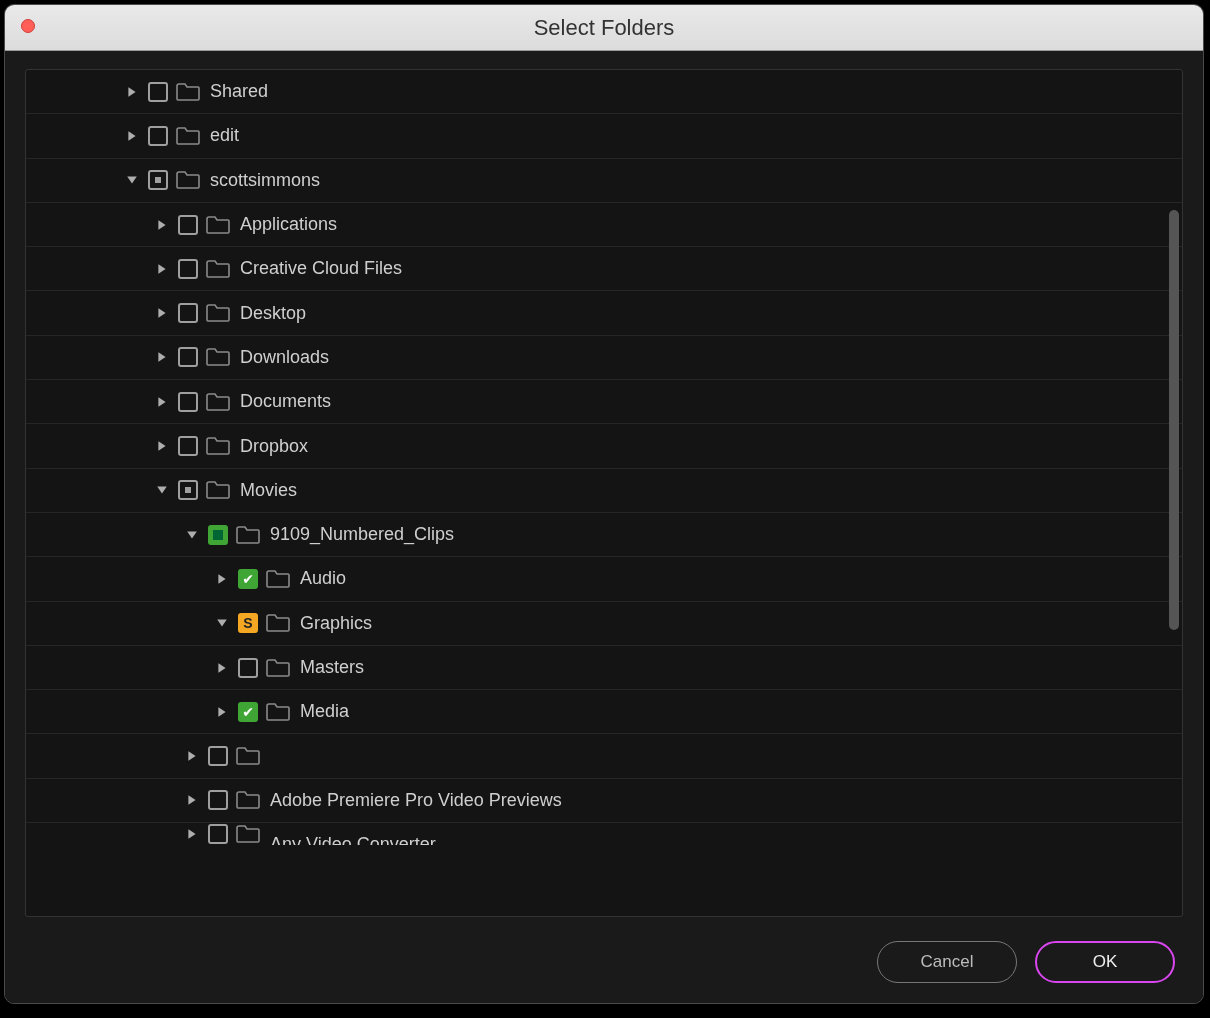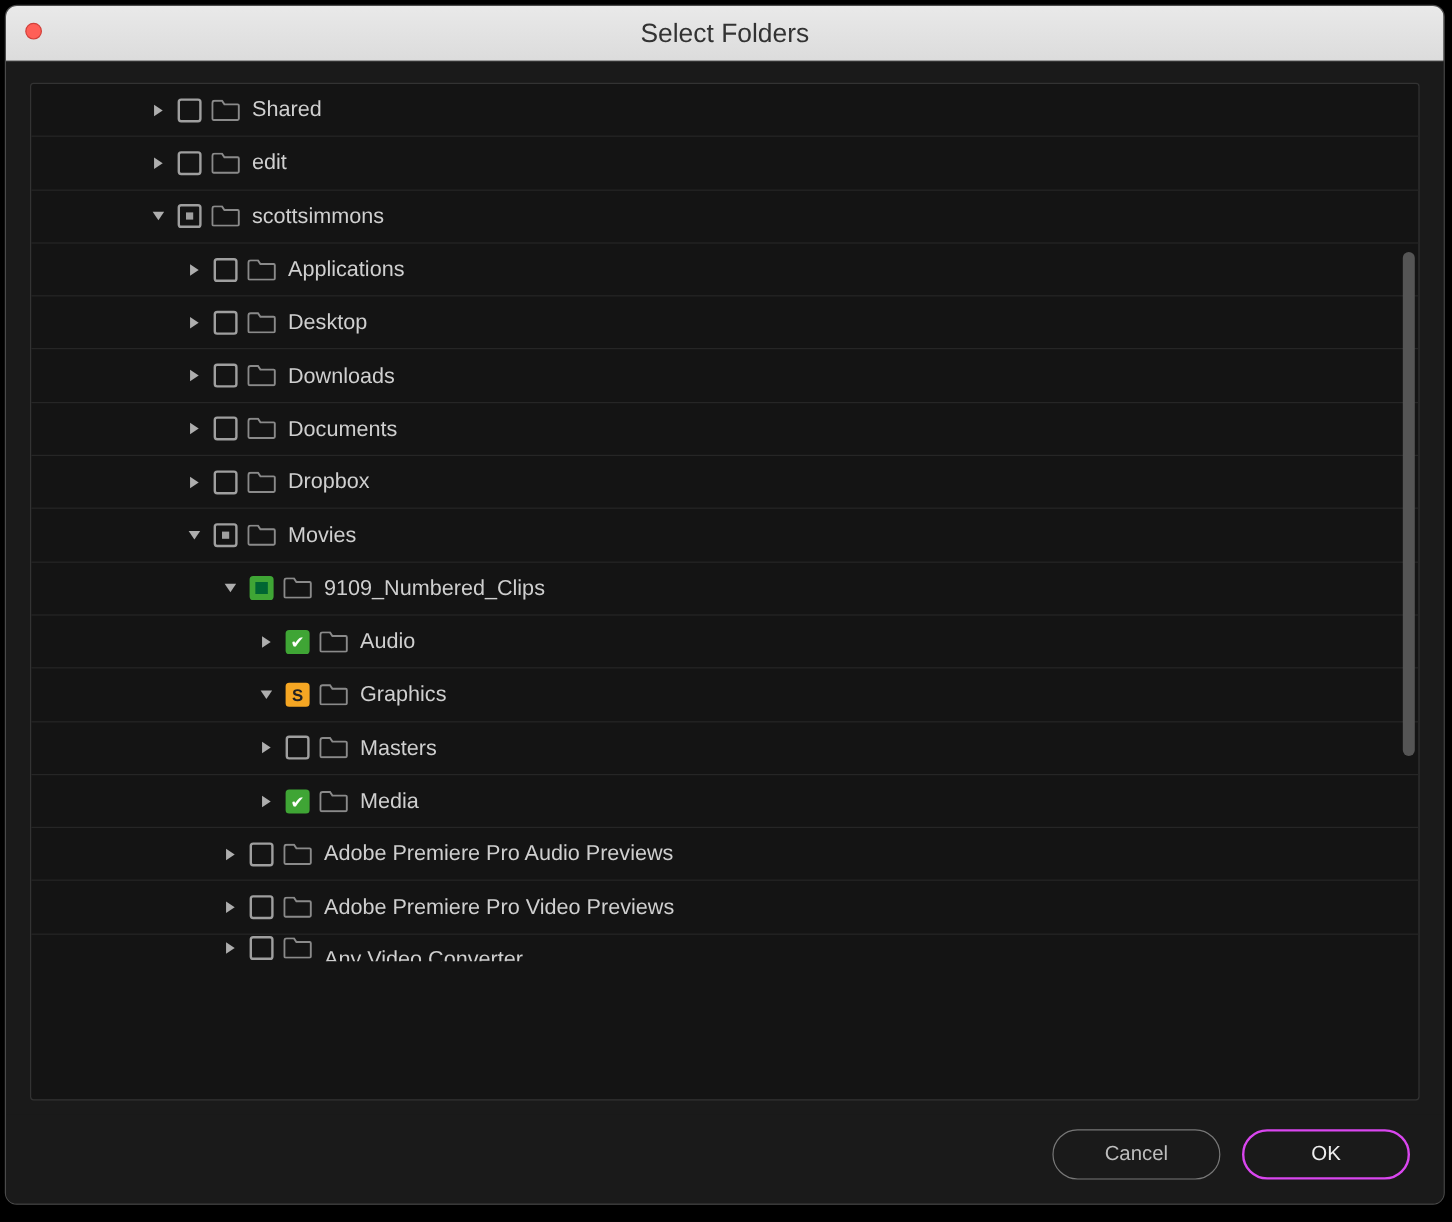--- a/index.html
+++ b/index.html
@@ -110,20 +110,34 @@
               <svg viewBox="0 0 10 10">
                 <path d="M2 1 L8 5 L2 9 Z" fill="#aeaeae"></path>
               </svg>
             </span>
             <span class="cbx"></span>
             <span class="fld">
               <svg viewBox="0 0 24 18">
                 <path d="M1 3 Q1 1 3 1 L9 1 L11 4 L22 4 Q23 4 23 5 L23 16 Q23 17 22 17 L2 17 Q1 17 1 16 Z" fill="none" stroke="#8a8a8a" stroke-width="1.6"></path>
               </svg>
             </span>
+            <span class="lbl">Creative Cloud Files</span>
+          </div>
+          <div class="row" style="padding-left: 128px;">
+            <span class="chev">
+              <svg viewBox="0 0 10 10">
+                <path d="M2 1 L8 5 L2 9 Z" fill="#aeaeae"></path>
+              </svg>
+            </span>
+            <span class="cbx"></span>
+            <span class="fld">
+              <svg viewBox="0 0 24 18">
+                <path d="M1 3 Q1 1 3 1 L9 1 L11 4 L22 4 Q23 4 23 5 L23 16 Q23 17 22 17 L2 17 Q1 17 1 16 Z" fill="none" stroke="#8a8a8a" stroke-width="1.6"></path>
+              </svg>
+            </span>
             <span class="lbl">Desktop</span>
           </div>
           <div class="row" style="padding-left: 128px;">
             <span class="chev">
               <svg viewBox="0 0 10 10">
                 <path d="M2 1 L8 5 L2 9 Z" fill="#aeaeae"></path>
               </svg>
             </span>
             <span class="cbx"></span>
             <span class="fld">
@@ -250,21 +264,20 @@
               <svg viewBox="0 0 10 10">
                 <path d="M2 1 L8 5 L2 9 Z" fill="#aeaeae"></path>
               </svg>
             </span>
             <span class="cbx"></span>
             <span class="fld">
               <svg viewBox="0 0 24 18">
                 <path d="M1 3 Q1 1 3 1 L9 1 L11 4 L22 4 Q23 4 23 5 L23 16 Q23 17 22 17 L2 17 Q1 17 1 16 Z" fill="none" stroke="#8a8a8a" stroke-width="1.6"></path>
               </svg>
             </span>
-            <span class="lbl">Adobe Premiere Pro Audio Previews</span>
           </div>
           <div class="row" style="padding-left: 158px;">
             <span class="chev">
               <svg viewBox="0 0 10 10">
                 <path d="M2 1 L8 5 L2 9 Z" fill="#aeaeae"></path>
               </svg>
             </span>
             <span class="cbx"></span>
             <span class="fld">
               <svg viewBox="0 0 24 18">

